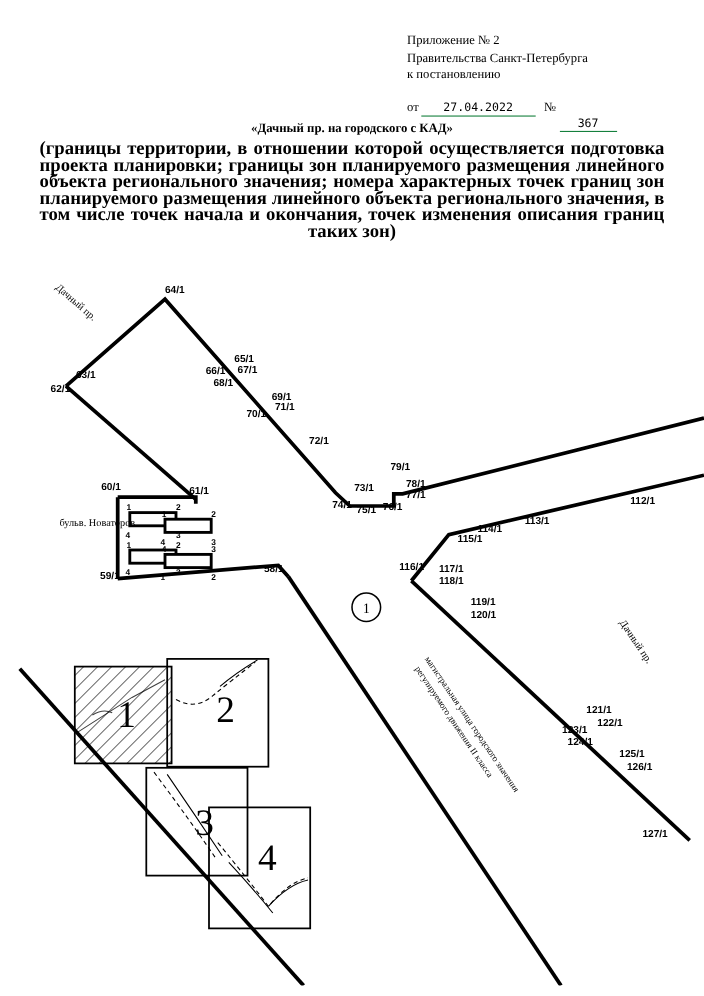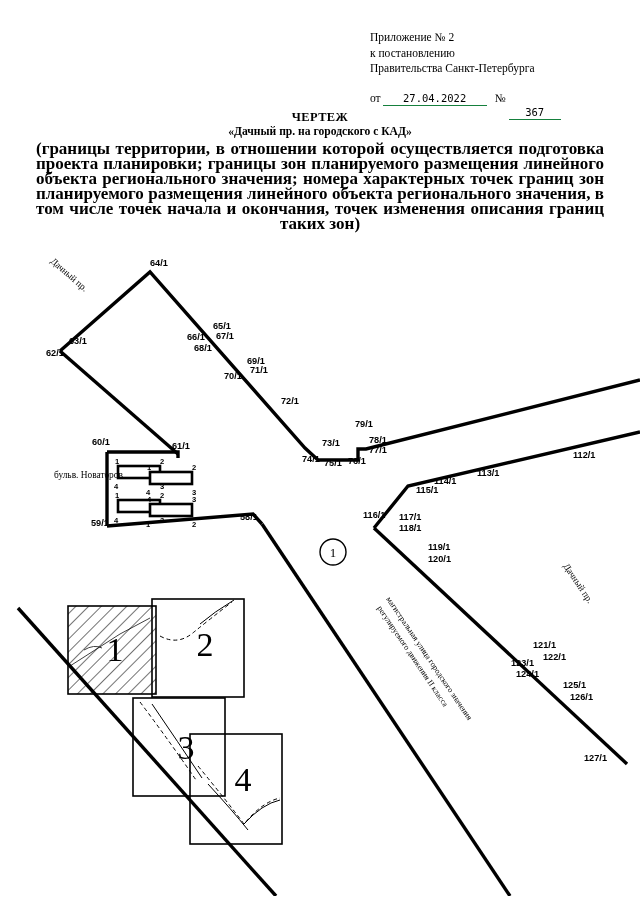--- a/index.html
+++ b/index.html
@@ -110,32 +110,31 @@
     font-size: 34px;
     fill: #000;
     text-anchor: middle;
   }
 </style>
 </head>
 <body>
 
 <div class="doc-header">
   <div class="hline">Приложение № 2</div>
+  <div class="hline">Правительства Санкт-Петербурга</div>
   <div class="hline">к постановлению</div>
-  <div class="hline">Правительства Санкт-Петербурга</div>
   <div class="date-row">
     <span class="lbl">от</span>
     <span class="fill date">27.04.2022</span>
     <span class="numlbl">№</span>
     <span class="fill num">367</span>
   </div>
 </div>
 
 <div class="title-wrap">
-  <div class="t-center t-main">ЧЕРТЕЖ</div>
   <div class="t-center">«Дачный пр. на городского с КАД»</div>
   <div class="t-para">(границы территории, в отношении которой осуществляется подготовка проекта планировки; границы зон планируемого размещения линейного объекта регионального значения; номера характерных точек границ зон планируемого размещения линейного объекта регионального значения, в том числе точек начала и окончания, точек изменения описания границ таких зон)</div>
 </div>
 
 <div class="canvas">
 <svg width="640" height="660" viewBox="0 0 640 660" xmlns="http://www.w3.org/2000/svg">
   <defs>
     <pattern id="hatch" width="9" height="9" patternTransform="rotate(45)" patternUnits="userSpaceOnUse">
       <line x1="0" y1="0" x2="0" y2="9" stroke="#000" stroke-width="1.1"></line>
     </pattern>

